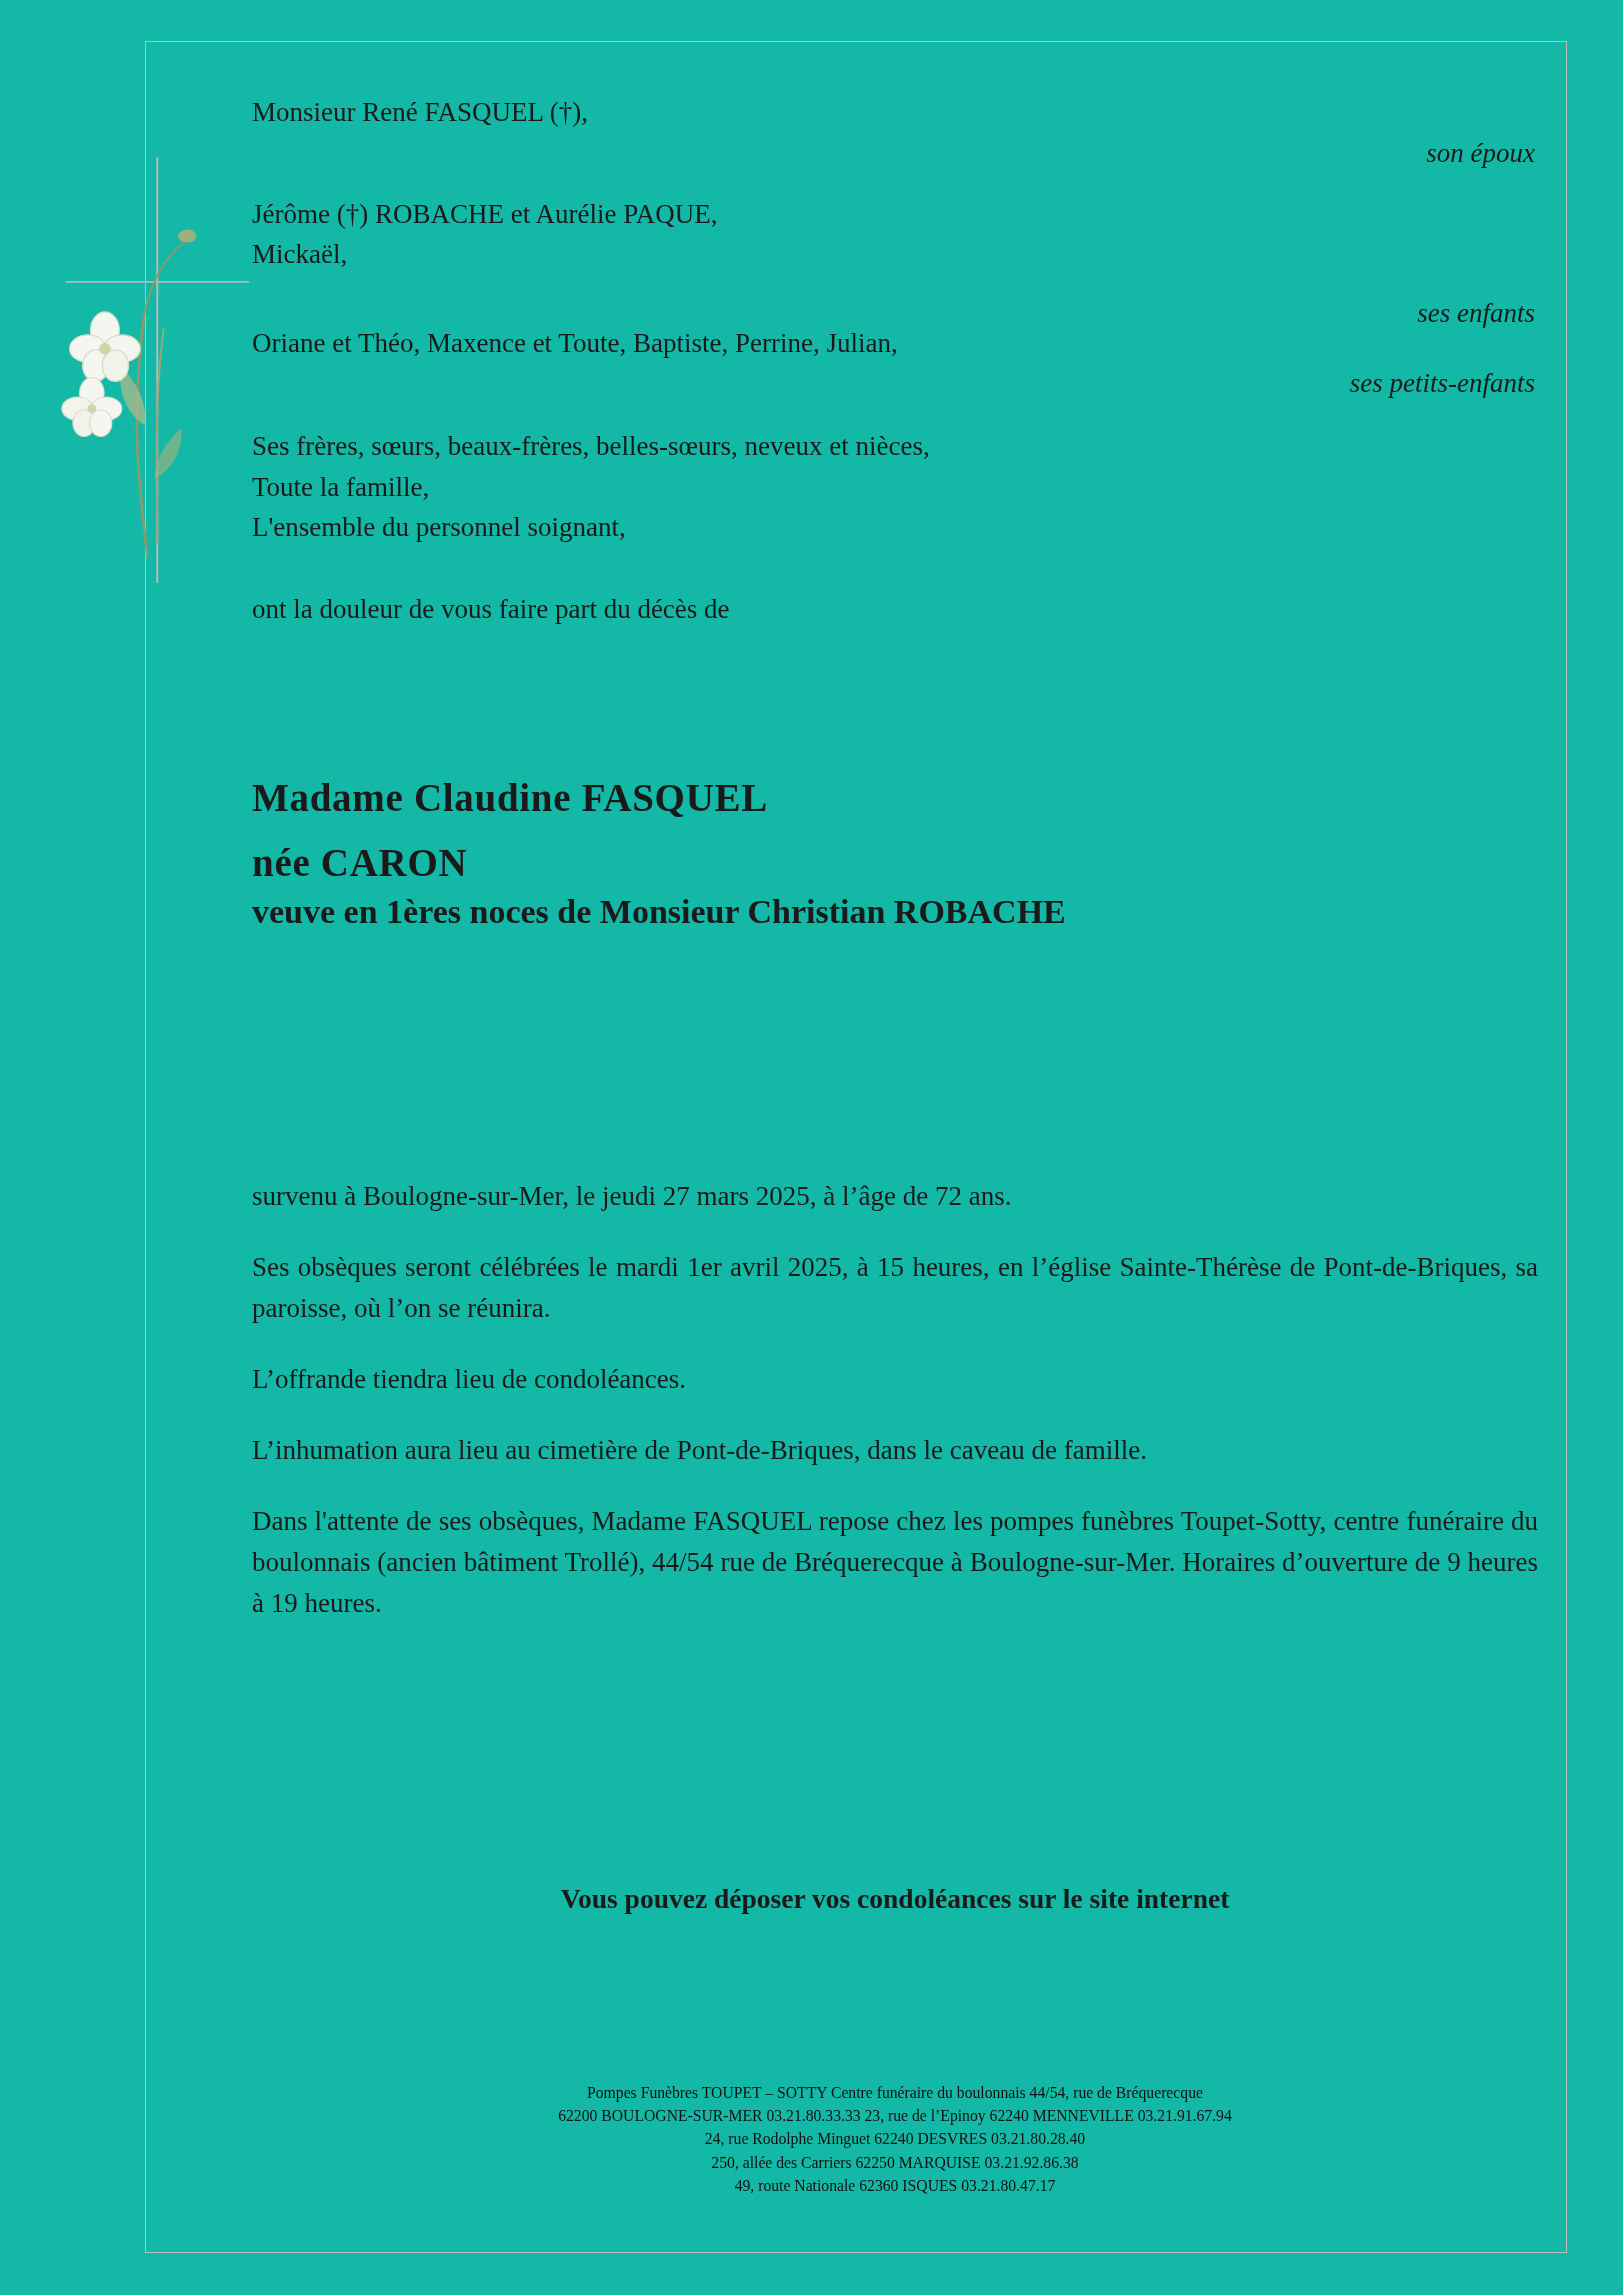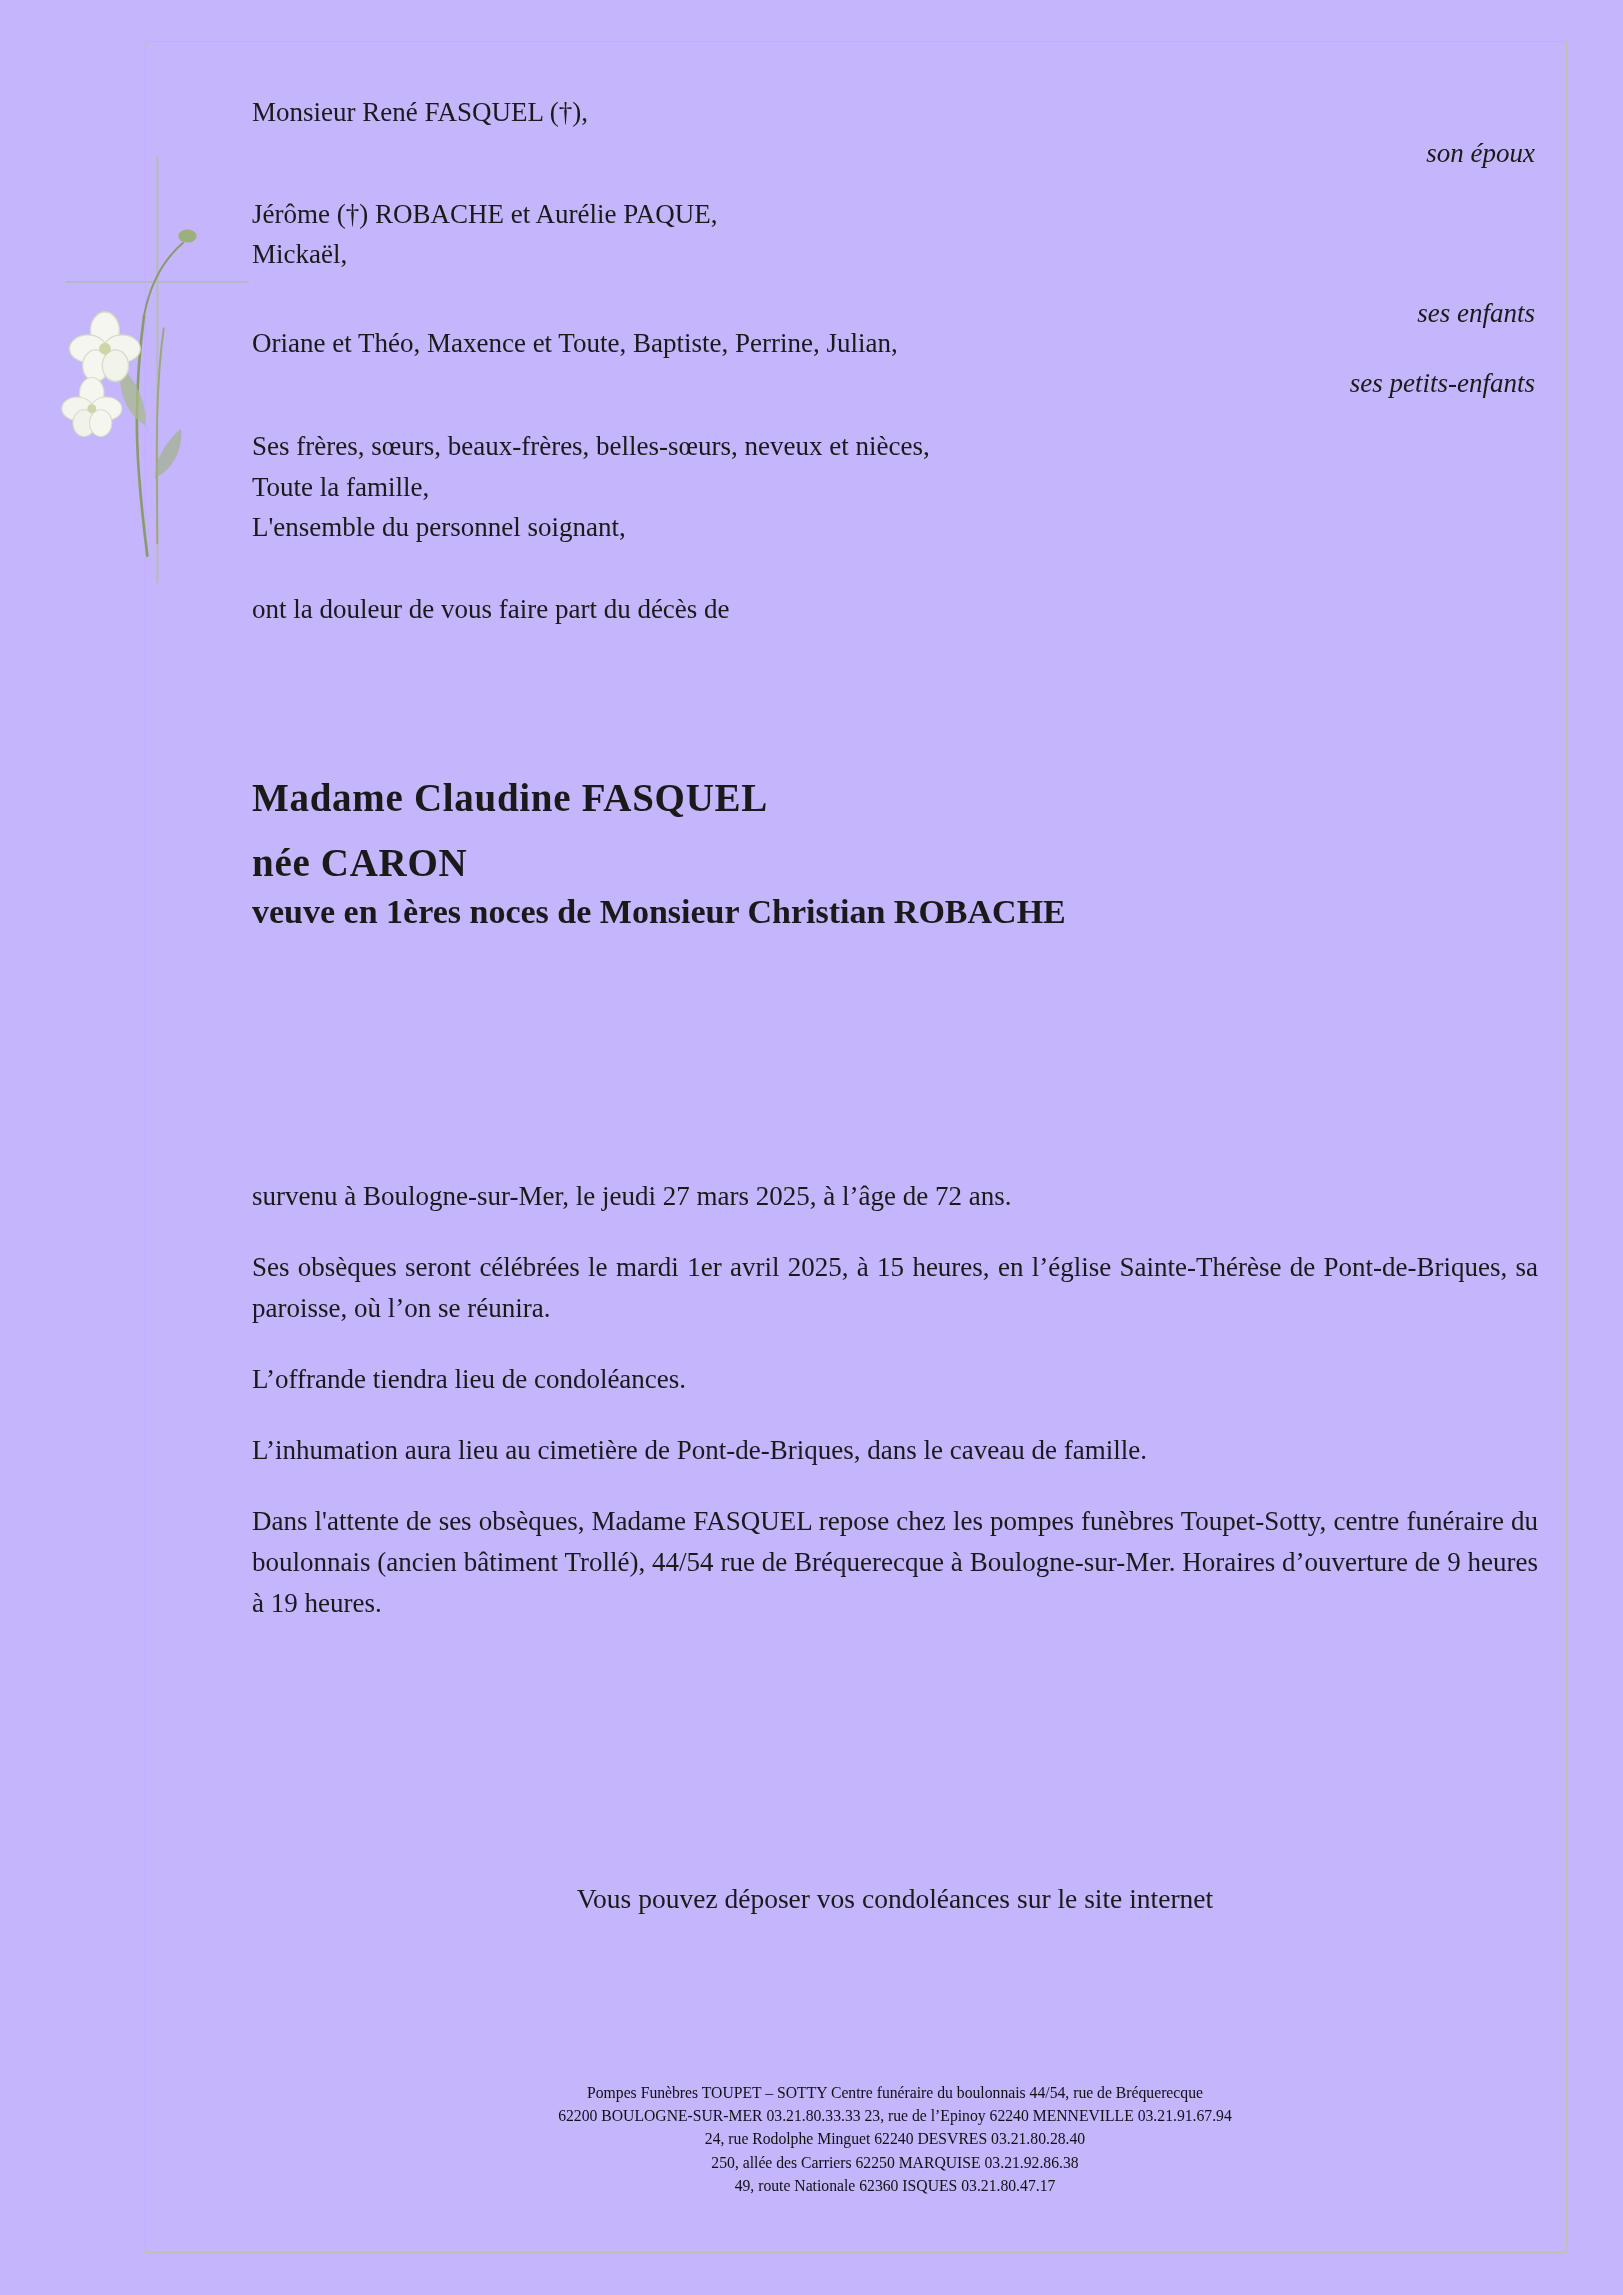--- a/index.html
+++ b/index.html
@@ -8,21 +8,21 @@
     background: #ffffff;
   }
   body {
     font-family: "Liberation Serif", serif;
     color: #1a1a1a;
   }
   .page {
     position: relative;
     width: 1623px;
     height: 2295px;
-    background: #c4b5fd;
+    background: #14b8a6;
     overflow: hidden;
   }
   
   .frame-left {
     position: absolute;
     left: 145px;
     top: 41px;
     width: 1.3px;
     height: 2212px;
     background: #bdbdbd;
@@ -110,21 +110,21 @@
     margin: 0 0 30px 0;
   }
   .body-text p:last-child { margin-bottom: 8px; }
 
   .condolences {
     position: absolute;
     left: 252px;
     top: 1879px;
     width: 1286px;
     text-align: center;
-    font-weight: normal;
+    font-weight: bold;
     font-size: 27.5px;
     line-height: 1.45;
   }
 
   .footer {
     position: absolute;
     left: 252px;
     top: 2081px;
     width: 1286px;
     text-align: center;

